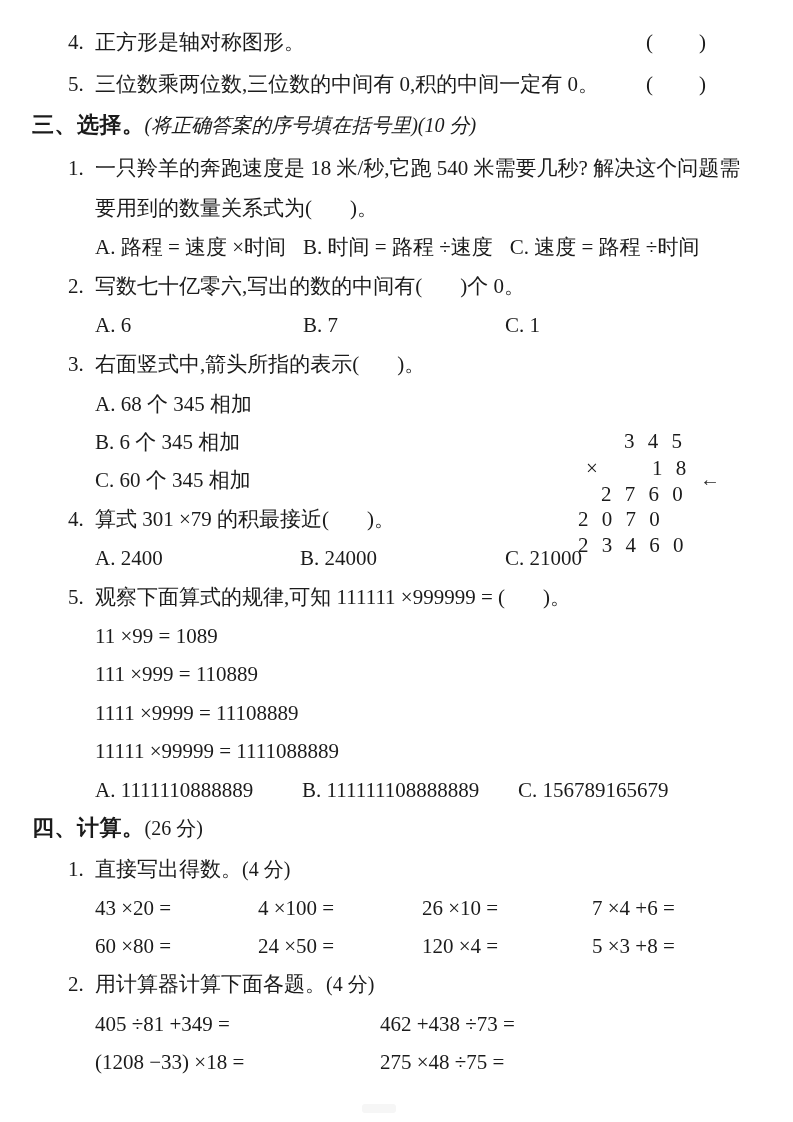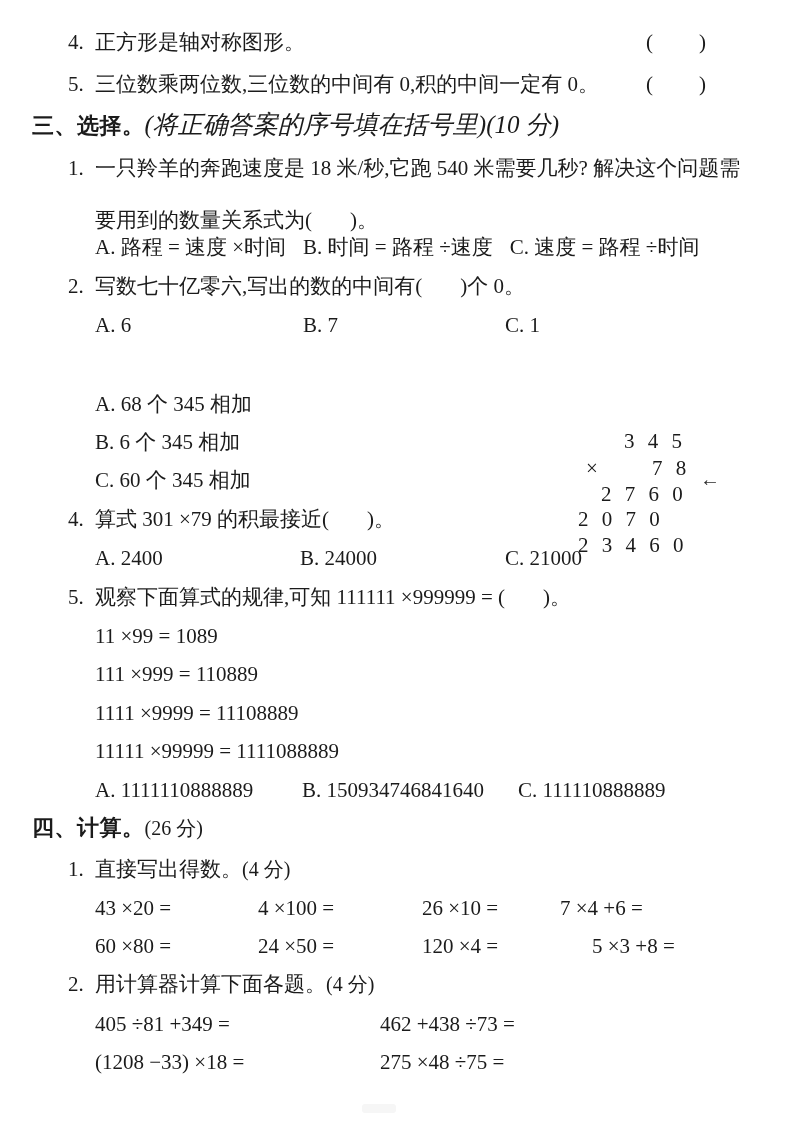--- a/index.html
+++ b/index.html
@@ -4,21 +4,21 @@
 <style>
   html,body { margin:0; padding:0; background:#ffffff; }
   .page {
     position:relative; width:793px; height:1122px; background:#ffffff;
     font-family:"Liberation Serif","DejaVu Serif",serif; color:#1b1b1b;
     overflow:hidden;
   }
   .line { position:absolute; white-space:nowrap; font-size:21px; line-height:28px; }
   .num { display:inline-block; min-width:27px; }
   .sec-title { font-weight:700; font-size:22px; letter-spacing:0.5px;margin-top:30px; }
-  .kaiti { font-style:italic; font-size:25px; }
+  .kaiti { font-style:italic; font-size:20px; }
   .pts { font-size:20px; }
   .blank { white-space:nowrap; }
   .bgap { display:inline-block; width:38px; }
   .jgap { display:inline-block; width:46px; }
   .paren-right { left:646px; }
   .opt { margin-right:17px; }
   .vm { position:absolute; font-size:21px; line-height:26px; word-spacing:8px; white-space:pre;margin-top:40px; }
   .arrow { position:absolute; font-size:20px; color:#2a2a2a; }
   .smudge { position:absolute; left:362px; top:1104px; width:34px; height:9px; background:#f6f6f6; border-radius:3px; }
 </style>
@@ -41,42 +41,45 @@
     <span>(</span><span class="jgap"></span><span>)</span>
   </div>
 
   <div class="line" style="left:32px; top:111px">
     <span class="sec-title">三、选择。</span><span class="kaiti">(将正确答案的序号填在括号里)</span><span class="kaiti">(10 分)</span>
   </div>
 
   <div class="line" style="left:68px; top:154px">
     <span class="num">1.</span><span>一只羚羊的奔跑速度是 18 米/秒,它跑 540 米需要几秒? 解决这个问题需</span>
   </div>
-  <div class="line" style="left:95px; top:206px">
+  <div class="line" style="left:95px; top:194px">
     <span>要用到的数量关系式为</span><span class="blank"><span>(</span><span class="bgap"></span><span>)</span></span><span>。</span>
   </div>
   <div class="line" style="left:95px; top:233px">
     <span class="opt">A. 路程 = 速度 ×时间</span><span class="opt">B. 时间 = 路程 ÷速度</span><span>C. 速度 = 路程 ÷时间</span>
   </div>
 
   <div class="line" style="left:68px; top:272px">
     <span class="num">2.</span><span>写数七十亿零六,写出的数的中间有</span><span class="blank"><span>(</span><span class="bgap"></span><span>)</span></span><span>个 0。</span>
   </div>
   <div class="line" style="left:95px; top:311px"><span>A. 6</span></div>
   <div class="line" style="left:303px; top:311px"><span>B. 7</span></div>
   <div class="line" style="left:505px; top:311px"><span>C. 1</span></div>
 
+  <div class="line" style="left:68px; top:350px">
+    <span class="num">3.</span><span>右面竖式中,箭头所指的表示</span><span class="blank"><span>(</span><span class="bgap"></span><span>)</span></span><span>。</span>
+  </div>
   <div class="line" style="left:95px; top:390px"><span>A. 68 个 345 相加</span></div>
   <div class="line" style="left:95px; top:428px"><span>B. 6 个 345 相加</span></div>
   <div class="line" style="left:95px; top:466px"><span>C. 60 个 345 相加</span></div>
 
   <div>
     <div class="vm" style="left:624px; top:388px">3 4 5</div>
     <div class="vm" style="left:586px; top:415px">×</div>
-    <div class="vm" style="left:652px; top:415px">7 8</div>
+    <div class="vm" style="left:652px; top:415px">1 8</div>
     <div class="vm" style="left:601px; top:441px">2 7 6 0</div>
     <div class="vm" style="left:578px; top:466px">2 0 7 0</div>
     <div class="arrow" style="left:700px; top:468px">←</div>
     <div class="vm" style="left:578px; top:492px">2 3 4 6 0</div>
   </div>
 
   <div class="line" style="left:68px; top:505px">
     <span class="num">4.</span><span>算式 301 ×79 的积最接近</span><span class="blank"><span>(</span><span class="bgap"></span><span>)</span></span><span>。</span>
   </div>
   <div class="line" style="left:95px; top:544px"><span>A. 2400</span></div>
@@ -84,34 +87,34 @@
   <div class="line" style="left:505px; top:544px"><span>C. 21000</span></div>
 
   <div class="line" style="left:68px; top:583px">
     <span class="num">5.</span><span>观察下面算式的规律,可知 111111 ×999999 = </span><span class="blank"><span>(</span><span class="bgap"></span><span>)</span></span><span>。</span>
   </div>
   <div class="line" style="left:95px; top:622px"><span>11 ×99 = 1089</span></div>
   <div class="line" style="left:95px; top:660px"><span>111 ×999 = 110889</span></div>
   <div class="line" style="left:95px; top:699px"><span>1111 ×9999 = 11108889</span></div>
   <div class="line" style="left:95px; top:737px"><span>11111 ×99999 = 1111088889</span></div>
   <div class="line" style="left:95px; top:776px"><span>A. 1111110888889</span></div>
-  <div class="line" style="left:302px; top:776px"><span>B. 150934746841640</span></div>
-  <div class="line" style="left:518px; top:776px"><span>C. 111110888889</span></div>
+  <div class="line" style="left:302px; top:776px"><span>B. 111111108888889</span></div>
+  <div class="line" style="left:518px; top:776px"><span>C. 156789165679</span></div>
 
   <div class="line" style="left:32px; top:814px">
     <span class="sec-title">四、计算。</span><span class="pts">(26 分)</span>
   </div>
 
   <div class="line" style="left:68px; top:855px">
     <span class="num">1.</span><span>直接写出得数。</span><span class="pts">(4 分)</span>
   </div>
   <div class="line" style="left:95px; top:894px"><span>43 ×20 =</span></div>
   <div class="line" style="left:258px; top:894px"><span>4 ×100 =</span></div>
   <div class="line" style="left:422px; top:894px"><span>26 ×10 =</span></div>
-  <div class="line" style="left:560px; top:894px"><span>7 ×4 +6 =</span></div>
+  <div class="line" style="left:592px; top:894px"><span>7 ×4 +6 =</span></div>
   <div class="line" style="left:95px; top:932px"><span>60 ×80 =</span></div>
   <div class="line" style="left:258px; top:932px"><span>24 ×50 =</span></div>
   <div class="line" style="left:422px; top:932px"><span>120 ×4 =</span></div>
   <div class="line" style="left:592px; top:932px"><span>5 ×3 +8 =</span></div>
 
   <div class="line" style="left:68px; top:970px">
     <span class="num">2.</span><span>用计算器计算下面各题。</span><span class="pts">(4 分)</span>
   </div>
   <div class="line" style="left:95px; top:1010px"><span>405 ÷81 +349 =</span></div>
   <div class="line" style="left:380px; top:1010px"><span>462 +438 ÷73 =</span></div>

